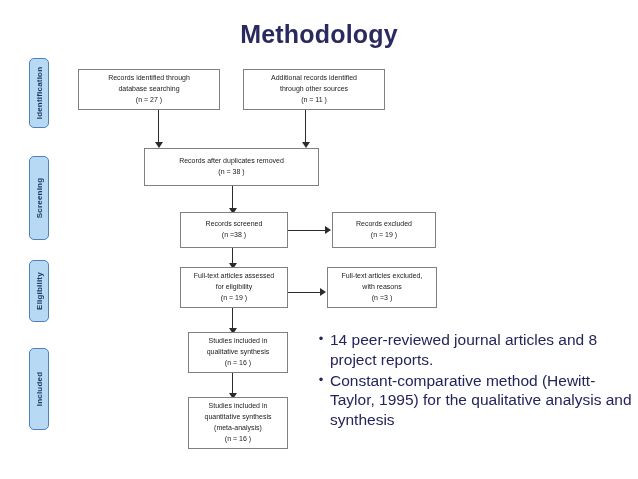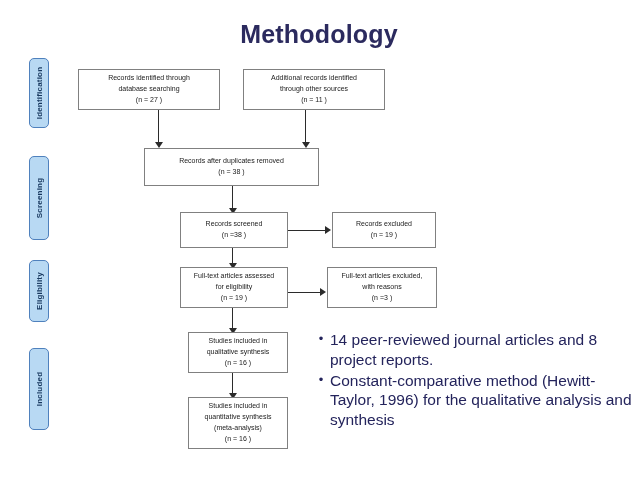--- a/index.html
+++ b/index.html
@@ -218,17 +218,17 @@
     <span class="ln">(n = 16  )</span>
   </div>
 
   <div id="bullets">
     <div class="bullet-row">
       <span class="bullet-dot">•</span>
       <span class="bullet-text">14 peer-reviewed journal articles and 8 project reports.</span>
     </div>
     <div class="bullet-row">
       <span class="bullet-dot">•</span>
-      <span class="bullet-text">Constant-comparative method (Hewitt-Taylor, 1996) for the qualitative analysis and synthesis</span>
+      <span class="bullet-text">Constant-comparative method (Hewitt-Taylor, 1995) for the qualitative analysis and synthesis</span>
     </div>
   </div>
 
 </div>
 
 </body></html>

